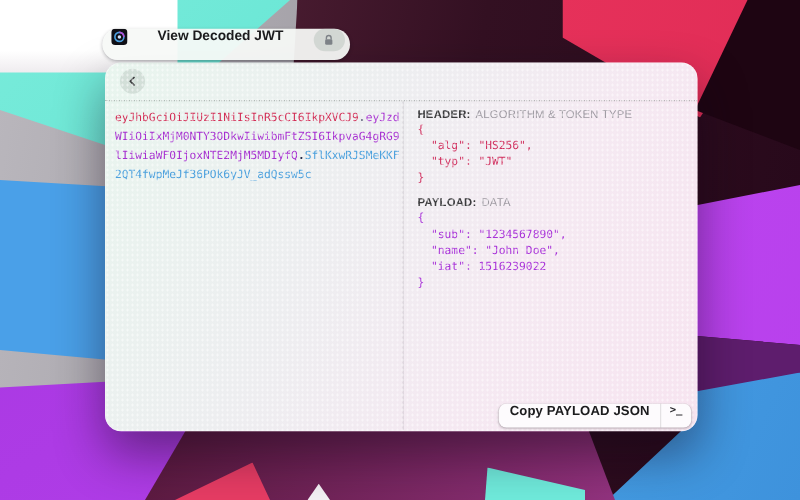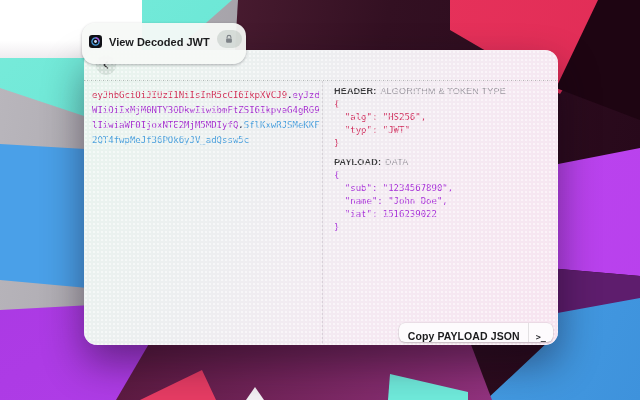--- a/index.html
+++ b/index.html
@@ -26,22 +26,22 @@
   .bg-darkpurple-right{clip-path:polygon(548px 268px,640px 276px,640px 308px,548px 322px);background:#5e1d6d;}
   .bg-blue-right{clip-path:polygon(486px 400px,550px 340px,552px 314px,640px 298px,640px 400px);
            background:linear-gradient(115deg,#7cc5f6 0%,#4aa4e8 55%,#3e92dc 100%);}
   .bg-plum-trap{clip-path:polygon(150px 342px,470px 342px,492px 400px,116px 400px);
            background:linear-gradient(120deg,#3c0f26 0%,#5d1b42 40%,#8c2f77 78%,#a83f9b 100%);}
   .bg-red-tri{clip-path:polygon(140px 400px,202px 370px,216px 400px);background:#e73c64;}
   .bg-cyan-tri{clip-path:polygon(388px 400px,390px 374px,468px 392px,468px 400px);background:#70ebdc;}
   .bg-white-tri{clip-path:polygon(246px 400px,255px 387px,264px 400px);background:#f4f1f5;}
 
   
-  .tab{position:absolute;left:82px;top:23px;height:25px;display:flex;align-items:flex-end;gap:7px;
-       padding:0 4px 16px 7px;border-radius:13px;background:rgba(246,249,246,0.94);
+  .tab{position:absolute;left:82px;top:23px;height:25px;display:flex;align-items:flex-start;gap:24px;
+       padding:0 4px 0 7px;border-radius:13px;background:rgba(246,249,246,0.94);
        box-shadow:0 1px 3px rgba(10,10,20,0.3);z-index:5;}
   .tab-label{font-size:11px;font-weight:700;color:#1b1b1d;white-space:nowrap;}
   .lock-chip{display:flex;align-items:center;justify-content:center;width:25px;height:18px;
        border-radius:9px;background:rgba(180,190,184,0.45);}
 
   
   .win{position:absolute;left:84px;top:50px;width:474px;height:295px;border-radius:13px;
        background:linear-gradient(118deg,#e8f5ee 0%,#edeef0 38%,#f5e9f2 68%,#f7e4f0 100%);
        box-shadow:0 18px 40px rgba(15,5,20,0.45),inset 0 0 0 0.5px rgba(255,255,255,0.4);
        z-index:4;overflow:hidden;}
@@ -64,21 +64,21 @@
   .col-right{flex:1;box-sizing:border-box;padding:5px 8px 0 11px;}
   .sec-label{display:flex;align-items:baseline;gap:4px;font-size:9px;letter-spacing:0.2px;}
   .sec-label .main{font-weight:700;color:#3b3b3d;}
   .sec-label .sub{color:#9d99a1;}
   pre.code{margin:2px 0 7px 0;font-family:"DejaVu Sans Mono","Liberation Mono",monospace;
        font-size:9px;line-height:13px;white-space:pre;}
   pre.code.header-json{color:#d02f5e;}
   pre.code.payload-json{color:#a832d8;}
 
   
-  .copy-btn{position:absolute;right:5px;bottom:3px;height:19px;display:flex;align-items:flex-end;
+  .copy-btn{position:absolute;right:5px;bottom:3px;height:19px;display:flex;align-items:flex-start;
        background:#fdfbfd;border-radius:6px;padding:0 0 0 9px;cursor:pointer;
        box-shadow:0 0 0 0.5px rgba(0,0,0,0.08),0 1px 2px rgba(0,0,0,0.18);}
   .copy-btn .label{font-size:10.5px;font-weight:700;color:#1b1b1d;white-space:nowrap;letter-spacing:0.1px;}
   .copy-btn .divider{width:1px;height:19px;background:rgba(0,0,0,0.1);margin-left:8px;}
   .copy-btn .term{font-family:"DejaVu Sans Mono",monospace;font-size:8.5px;font-weight:700;
        color:#2a2a2e;padding:0 7px;}
 </style>
 </head>
 <body>
 

